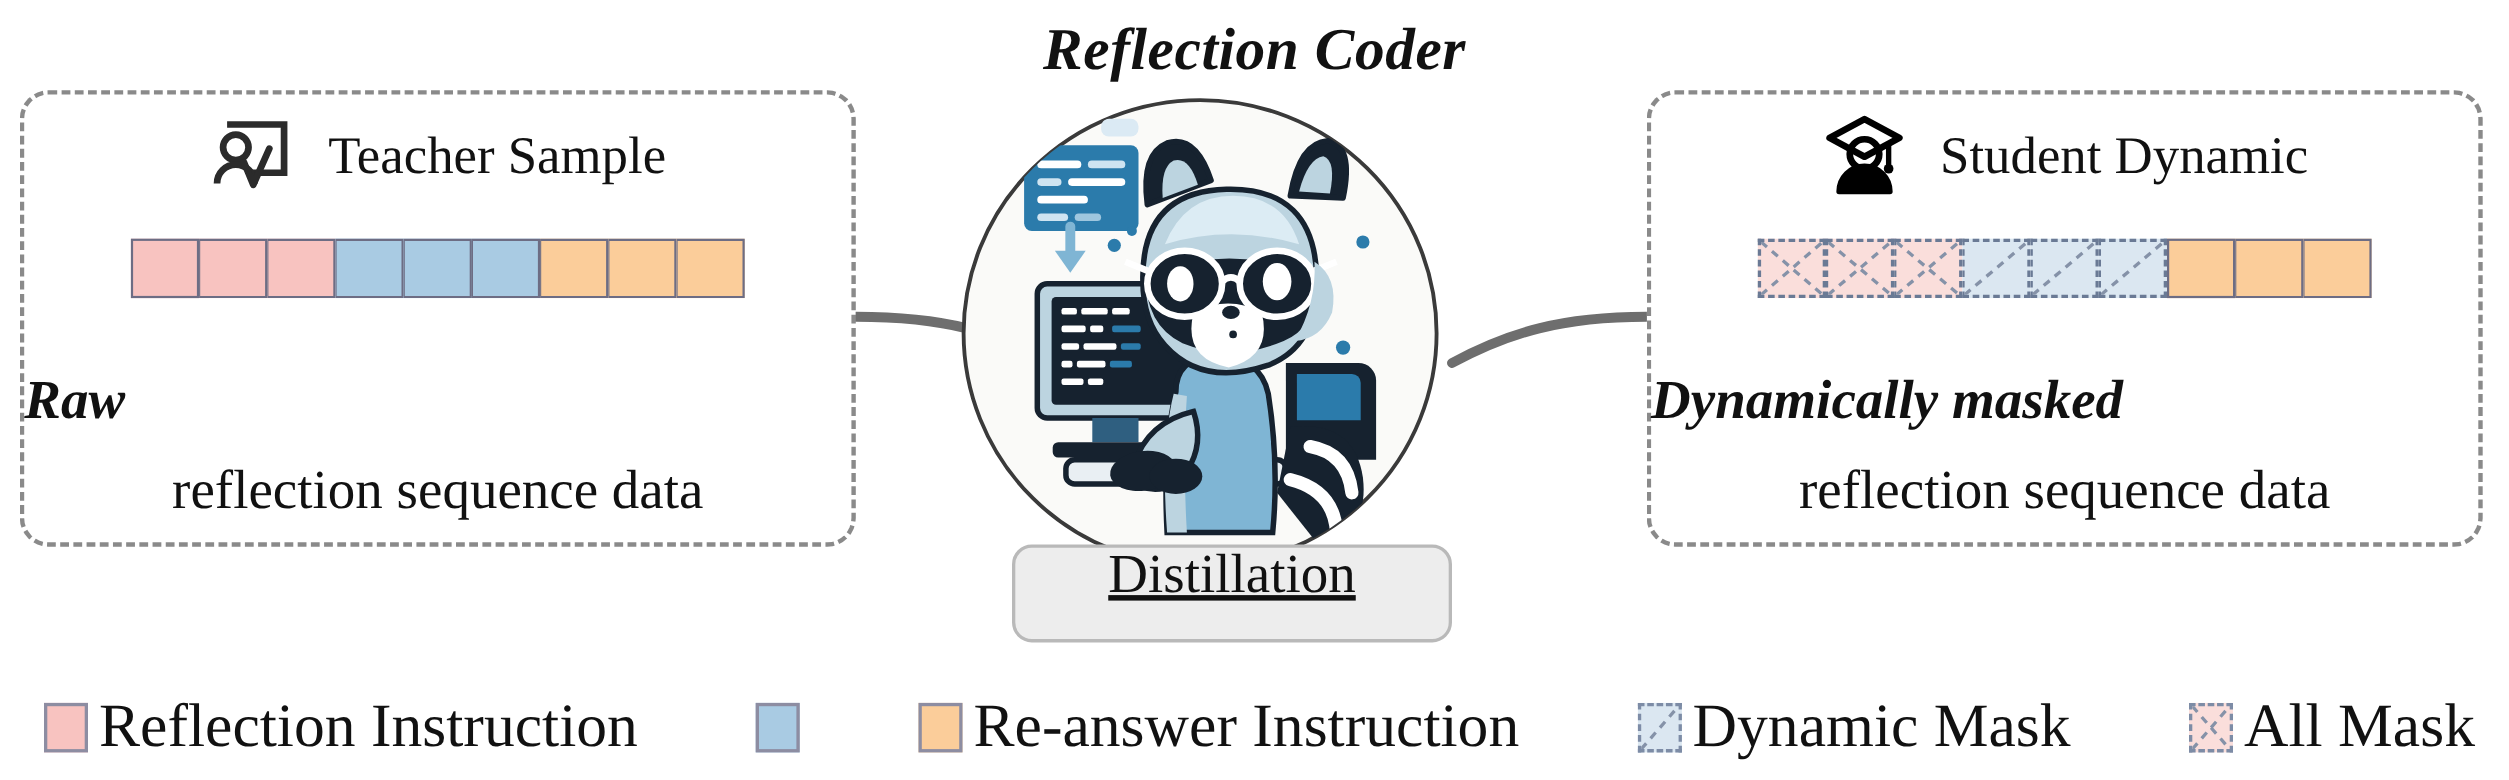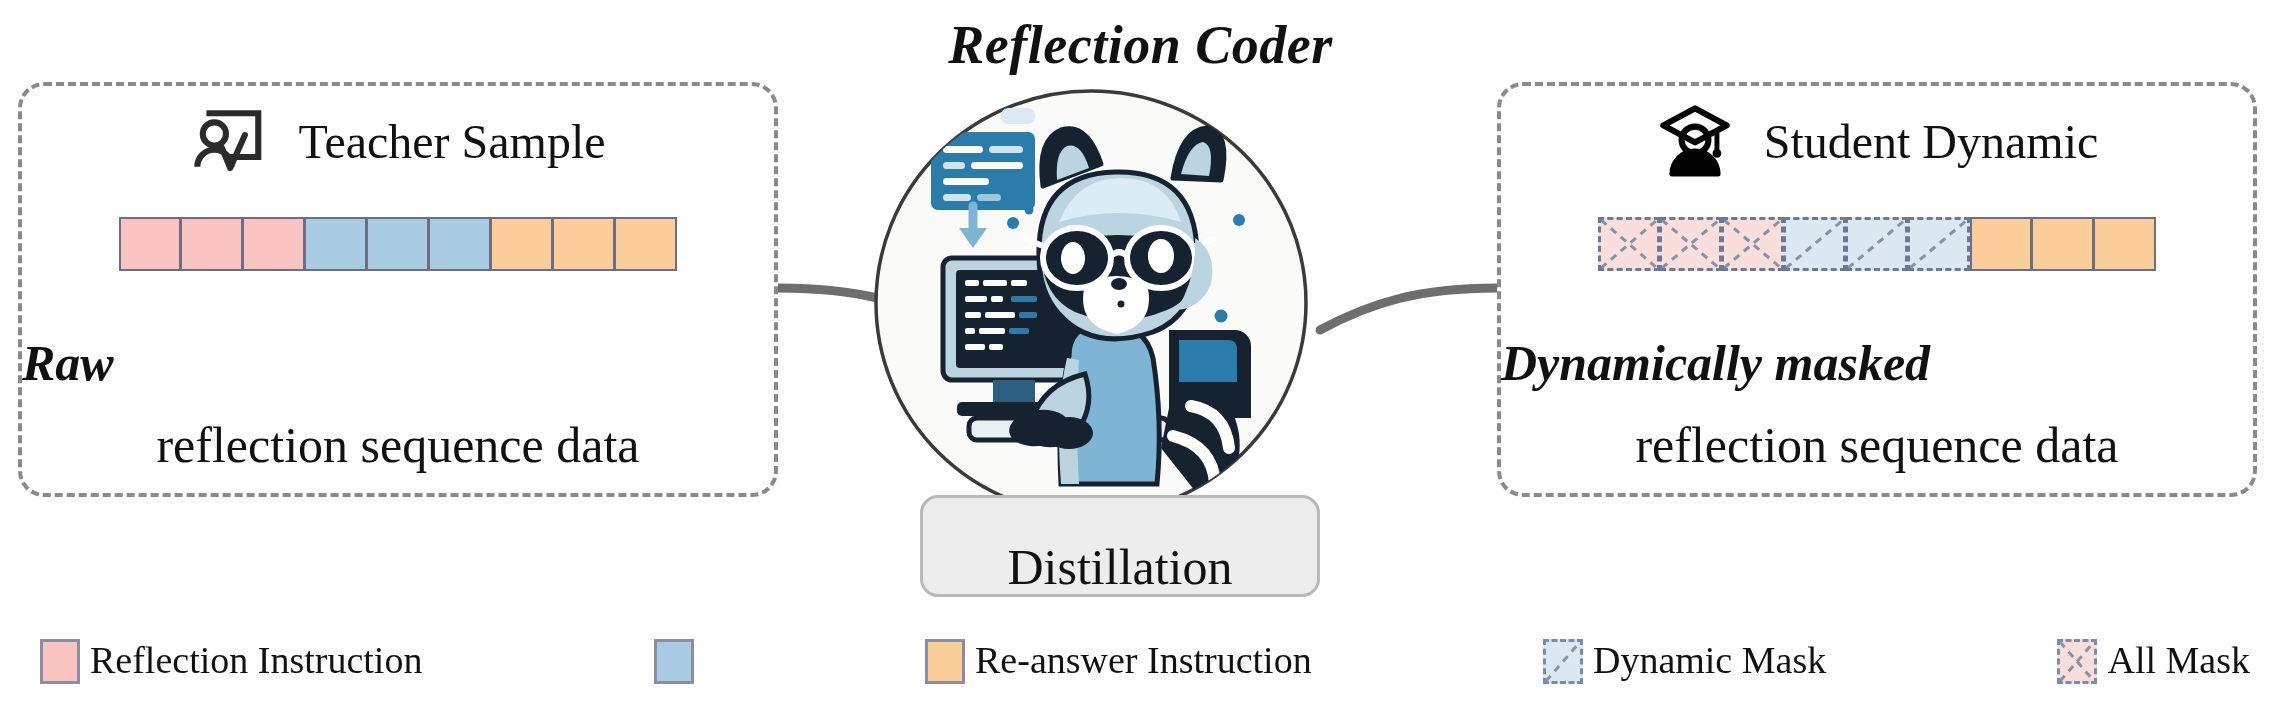--- a/index.html
+++ b/index.html
@@ -140,28 +140,29 @@
     width: 2281px; height: 709px;
     pointer-events: none;
   }
 
   
   #distillation-box {
     position: absolute;
     left: 920px;
     top: 495px;
     width: 400px;
-    height: 102px;
+    height: 89px;
     background: #ededed;
     border: 3px solid #b9b9b9;
     border-radius: 18px;
     box-sizing: border-box;
     display: flex;
-    align-items: flex-end;
+    align-items: flex-start;
     justify-content: center;
+    text-decoration: underline;
   }
   #distillation-label {
     font-size: 50px;
     white-space: nowrap;
     line-height: 1;
     position: relative;
     top: -2px;
   }
 
   
@@ -191,21 +192,21 @@
   .legend-swatch.solid { border: 3px solid #8d8da2; }
   .legend-swatch.masked { border: 3px dashed #7d8ca6; }
   .legend-swatch svg.hatch {
     position: absolute;
     inset: 0;
     width: 100%;
     height: 100%;
     display: block;
   }
   .legend-label {
-    font-size: 38px;
+    font-size: 56px;
     line-height: 1;
     position: relative;
     top: -1px;
   }
 </style>
 </head>
 <body>
 
 <div id="stage">
 

